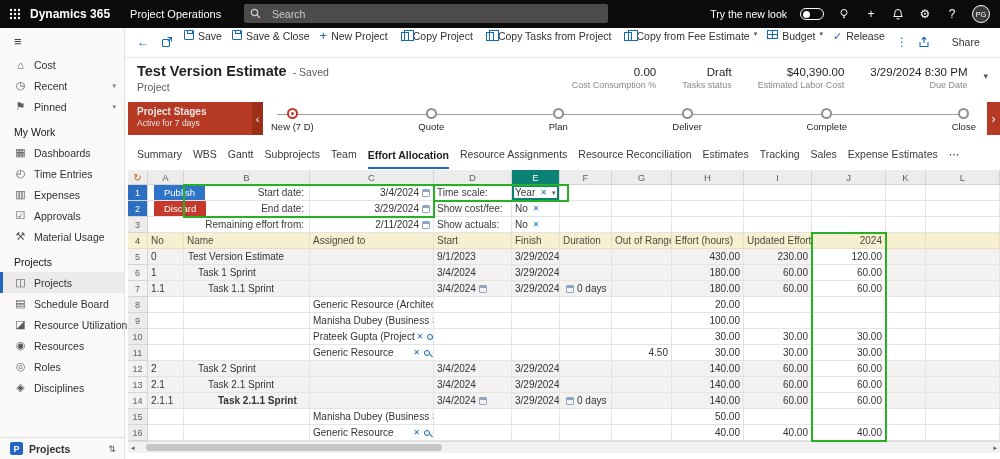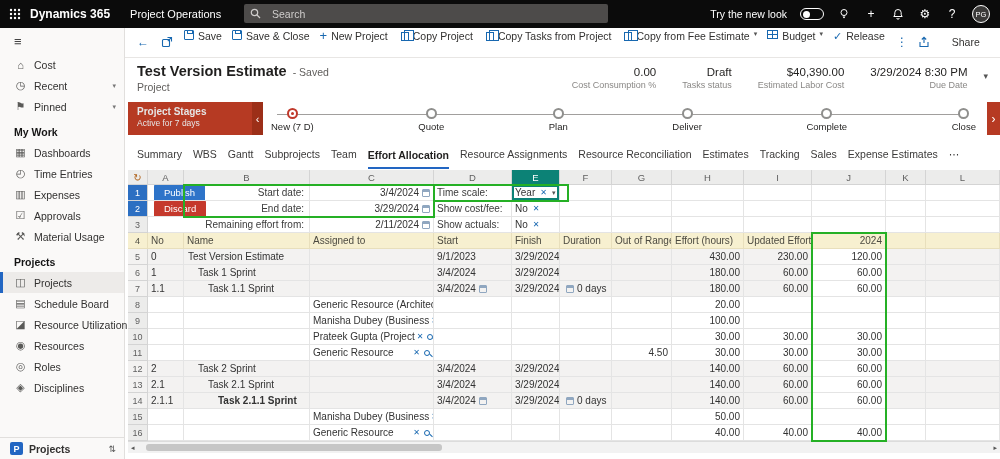--- a/index.html
+++ b/index.html
@@ -22,21 +22,21 @@
   .tb-glyph{font-size:12px;color:#fff}
   .avatar{width:18px;height:18px;border:1px solid #fff;border-radius:50%;background:#3b3a39;display:flex;align-items:center;justify-content:center;font-size:7.5px;cursor:pointer}
 
   
   .sidebar{position:absolute;top:27px;left:0;width:125px;bottom:0;background:#faf9f8;border-right:1px solid #e1dfdd;font-size:10.5px;color:#323130;z-index:10}
   .burger{padding:7px 0 5px 14px;font-size:13px;color:#444;cursor:pointer}
   .side-item{height:21px;display:flex;align-items:center;padding:0 8px 0 14px;gap:7px;cursor:pointer;white-space:nowrap}
   .side-item .gl{width:13px;font-size:11px;color:#5a5a58;text-align:center;flex:none}
   .side-item .chev.right{margin-left:auto;font-size:7px;color:#777}
   .side-item.active{background:#edebe9;border-left:3px solid #2266c2;padding-left:11px}
-  .side-title{font-weight:bold;padding:9px 0 4px 14px;color:#141414}
+  .side-title{font-weight:normal;padding:9px 0 4px 14px;color:#141414}
   .side-bottom{position:absolute;bottom:0;left:0;right:0;height:22px;border-top:1px solid #e1dfdd;display:flex;align-items:center;gap:6px;padding-left:10px;background:#faf9f8;font-weight:bold;cursor:pointer}
   .pbox{width:13px;height:13px;background:#2266c2;color:#fff;font-size:9px;display:flex;align-items:center;justify-content:center;border-radius:2px;flex:none}
   .side-bottom .upd{margin-left:auto;padding-right:8px;font-size:9px;color:#555;font-weight:normal}
 
   
   .main{position:absolute;top:27px;left:125px;right:0;bottom:0;background:#fff}
   .cmdbar{height:31px;border-bottom:1px solid #e8e6e4;display:flex;align-items:center;font-size:10.5px;color:#323130;padding:0 8px 0 6px;white-space:nowrap;overflow:hidden}
   .cmd-nav{color:#1868b0;font-size:12px;padding:0 6px;cursor:pointer;display:flex;align-items:center}
   .cmd-items{display:flex;align-items:center}
   .cmd-item{display:flex;align-items:flex-start;gap:4px;padding:0 5px;height:24px;border-radius:2px;cursor:pointer}

